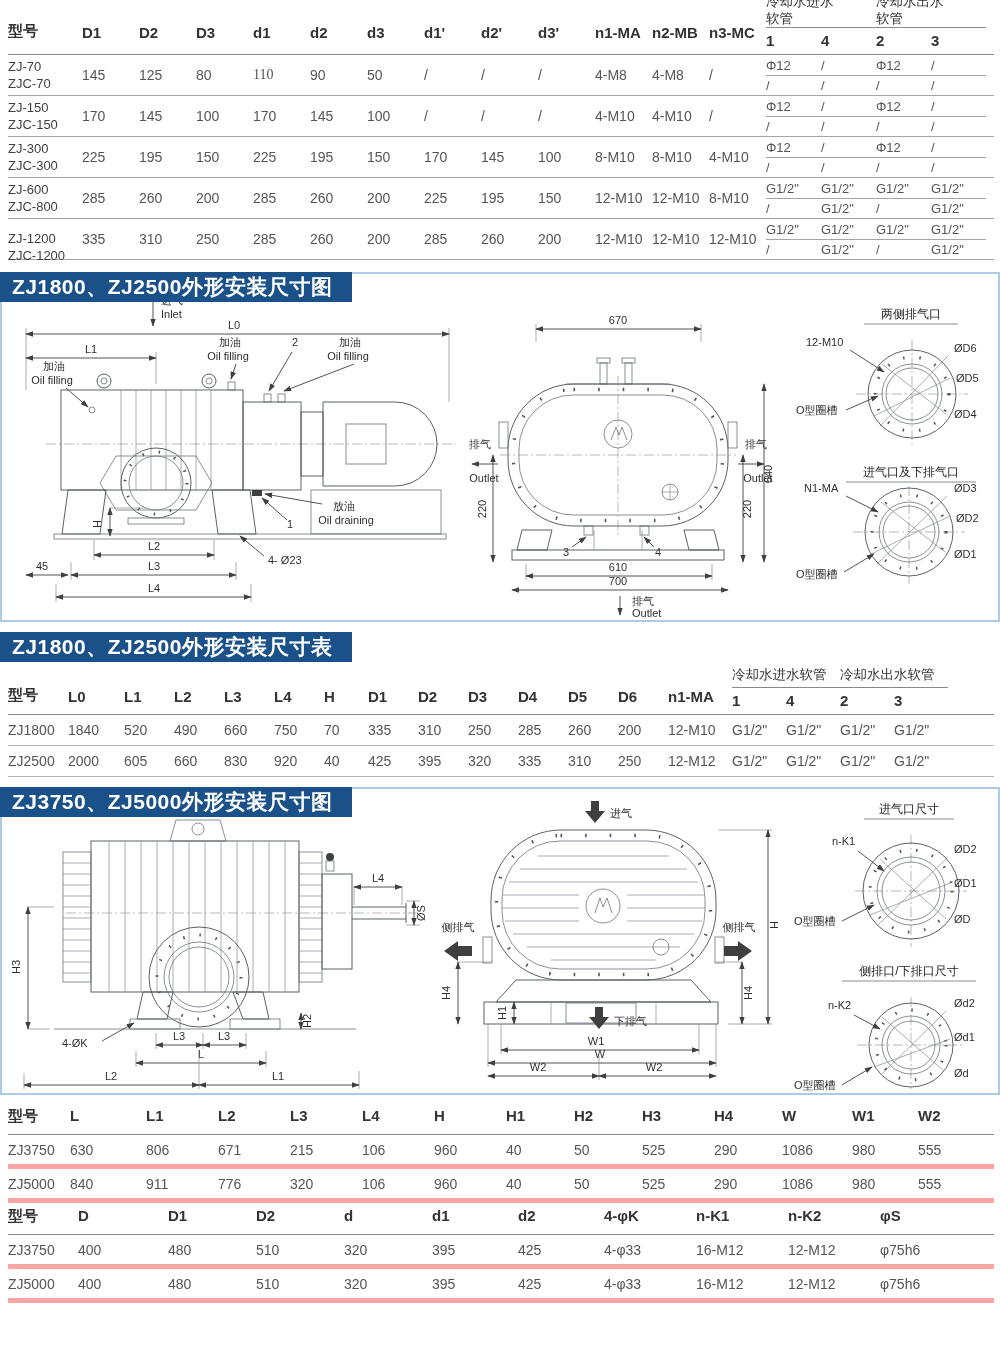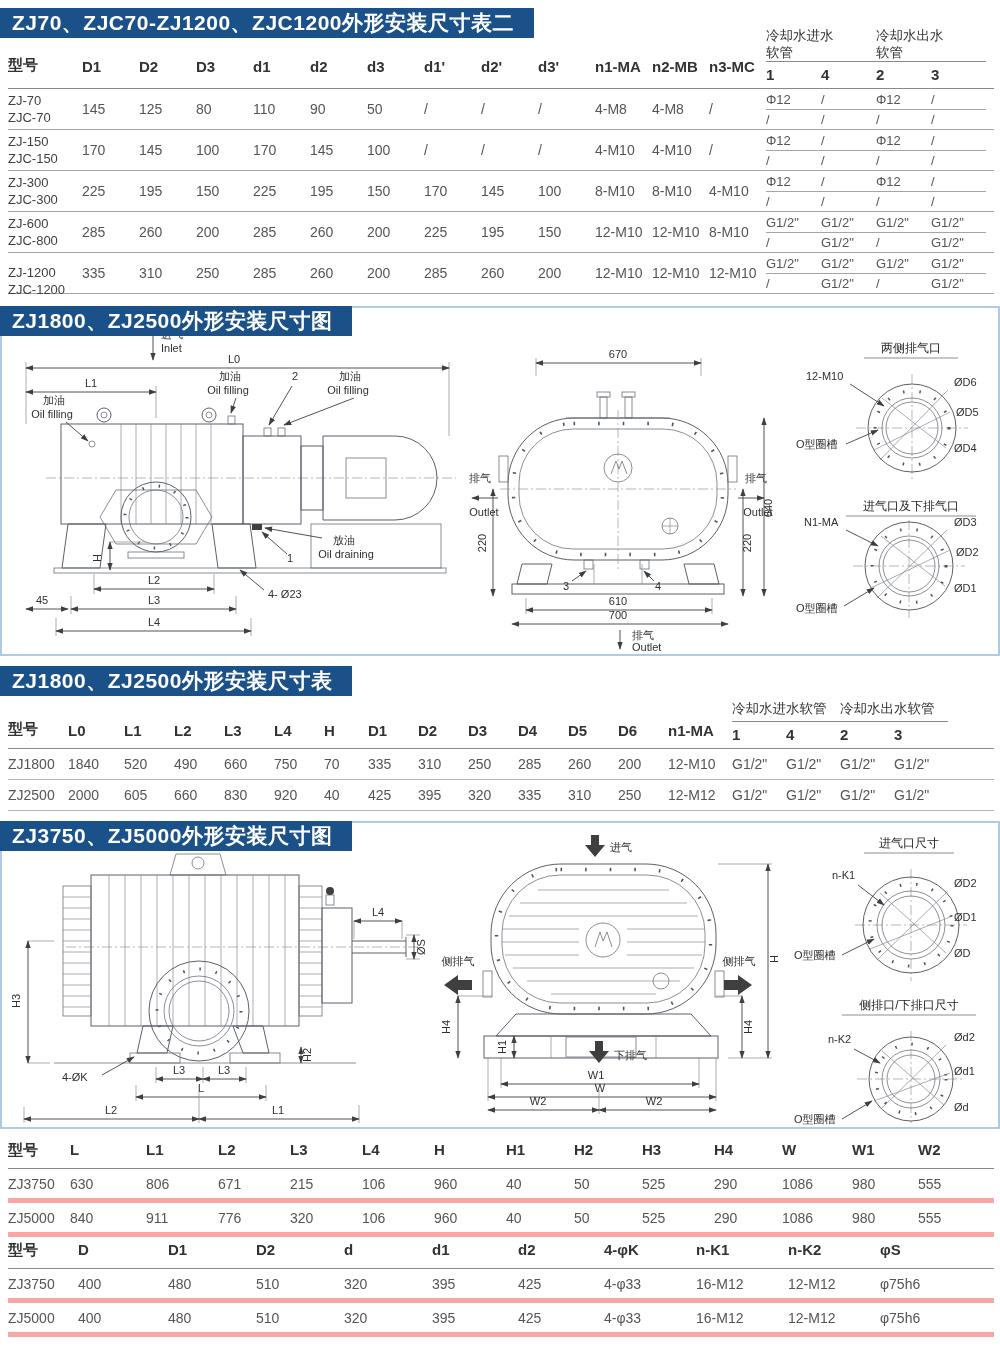--- a/index.html
+++ b/index.html
@@ -55,21 +55,20 @@
   .dots2{stroke:#555;fill:none;stroke-width:3;stroke-dasharray:1.5 15;}
   text.dt{font-family:"Liberation Sans","DejaVu Sans",sans-serif;font-size:11px;fill:#2f2f2f;}
   text.dtt{font-family:"Liberation Sans","DejaVu Sans",sans-serif;font-size:12px;fill:#222;}
   .mid{text-anchor:middle;}
   .blk{fill:#3f3f3f;stroke:none;}
 </style>
 </head>
 <body>
 
 <div class="mt8">
-  <div class="bar"><span>ZJ70、ZJC70-ZJ1200、ZJC1200外形安装尺寸表二</span></div>
   <div id="t1" class="tbl">
       <div class="t1head">
         <div class="hcell hd" style="width: 74px;">型号</div>
         <div class="hcell hd" style="width: 57px;">D1</div>
         <div class="hcell hd" style="width: 57px;">D2</div>
         <div class="hcell hd" style="width: 57px;">D3</div>
         <div class="hcell hd" style="width: 57px;">d1</div>
         <div class="hcell hd" style="width: 57px;">d2</div>
         <div class="hcell hd" style="width: 57px;">d3</div>
         <div class="hcell hd" style="width: 57px;">d1'</div>
@@ -102,21 +101,21 @@
       </div>
       <div class="hl dark"></div>
       <div class="t1row">
         <div class="mcell" style="width: 74px;">
           <div>ZJ-70</div>
           <div>ZJC-70</div>
         </div>
         <div class="vcell" style="width: 57px;">145</div>
         <div class="vcell" style="width: 57px;">125</div>
         <div class="vcell" style="width: 57px;">80</div>
-        <div class="vcell" style="width: 57px;">110</div>
+        <div class="vcell" style="width: 57px; font-family: Liberation Serif, serif;">110</div>
         <div class="vcell" style="width: 57px;">90</div>
         <div class="vcell" style="width: 57px;">50</div>
         <div class="vcell" style="width: 57px;">/</div>
         <div class="vcell" style="width: 57px;">/</div>
         <div class="vcell" style="width: 57px;">/</div>
         <div class="vcell" style="width: 57px;">4-M8</div>
         <div class="vcell" style="width: 57px;">4-M8</div>
         <div class="vcell" style="width: 57px;">/</div>
         <div class="coolcells">
           <div class="coolrow top">

